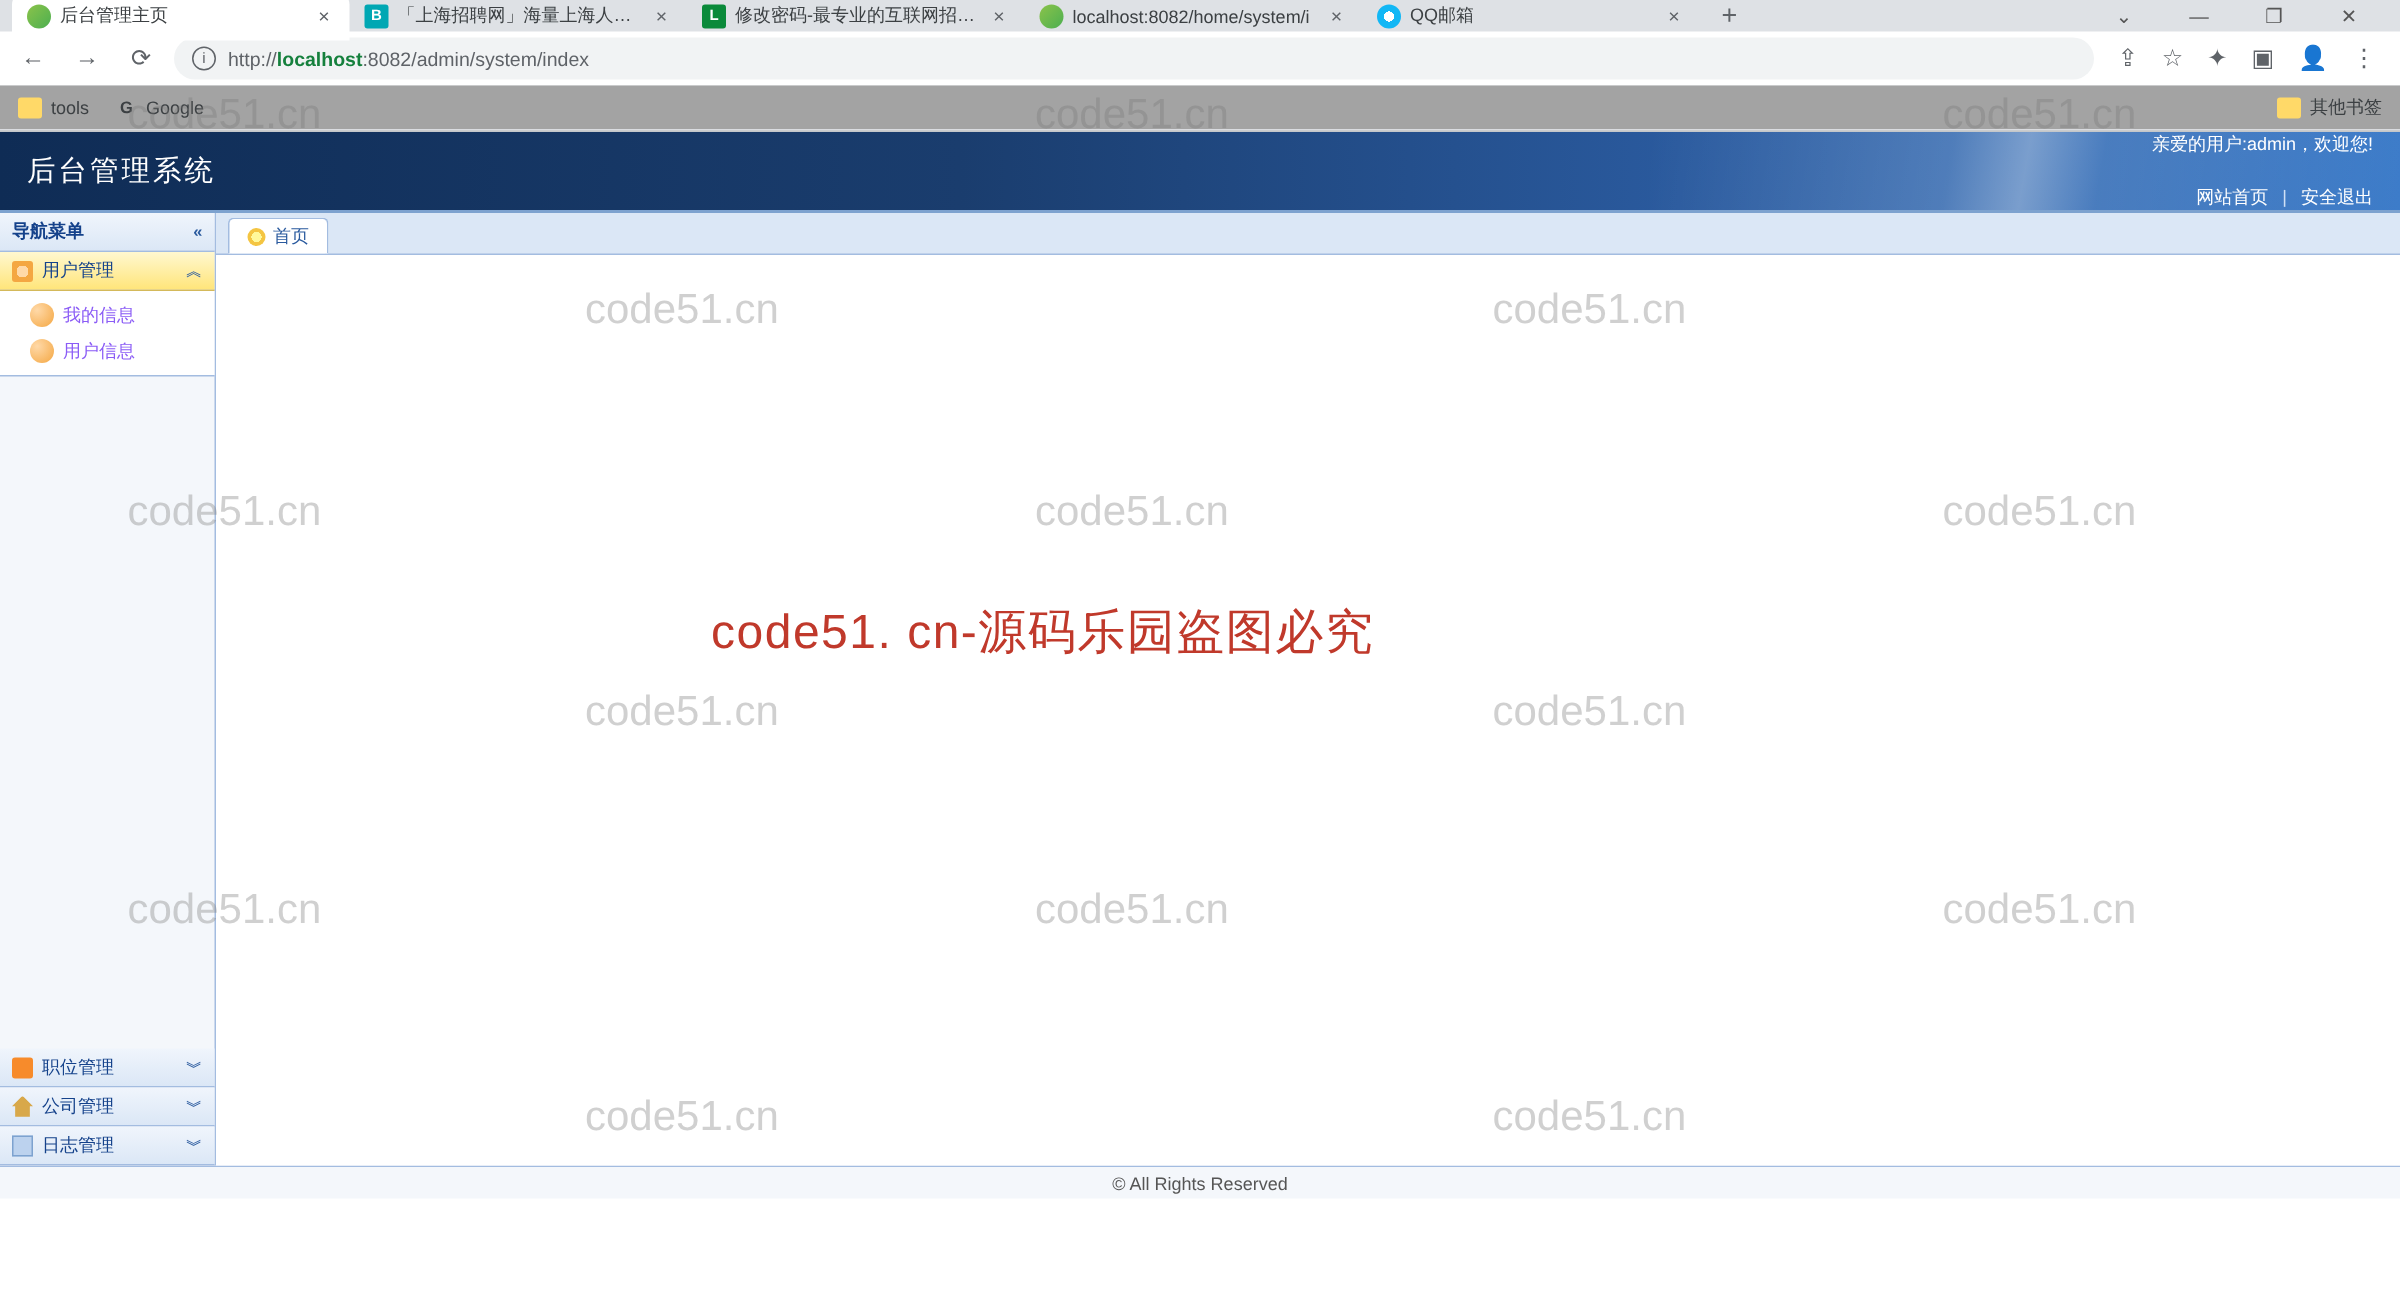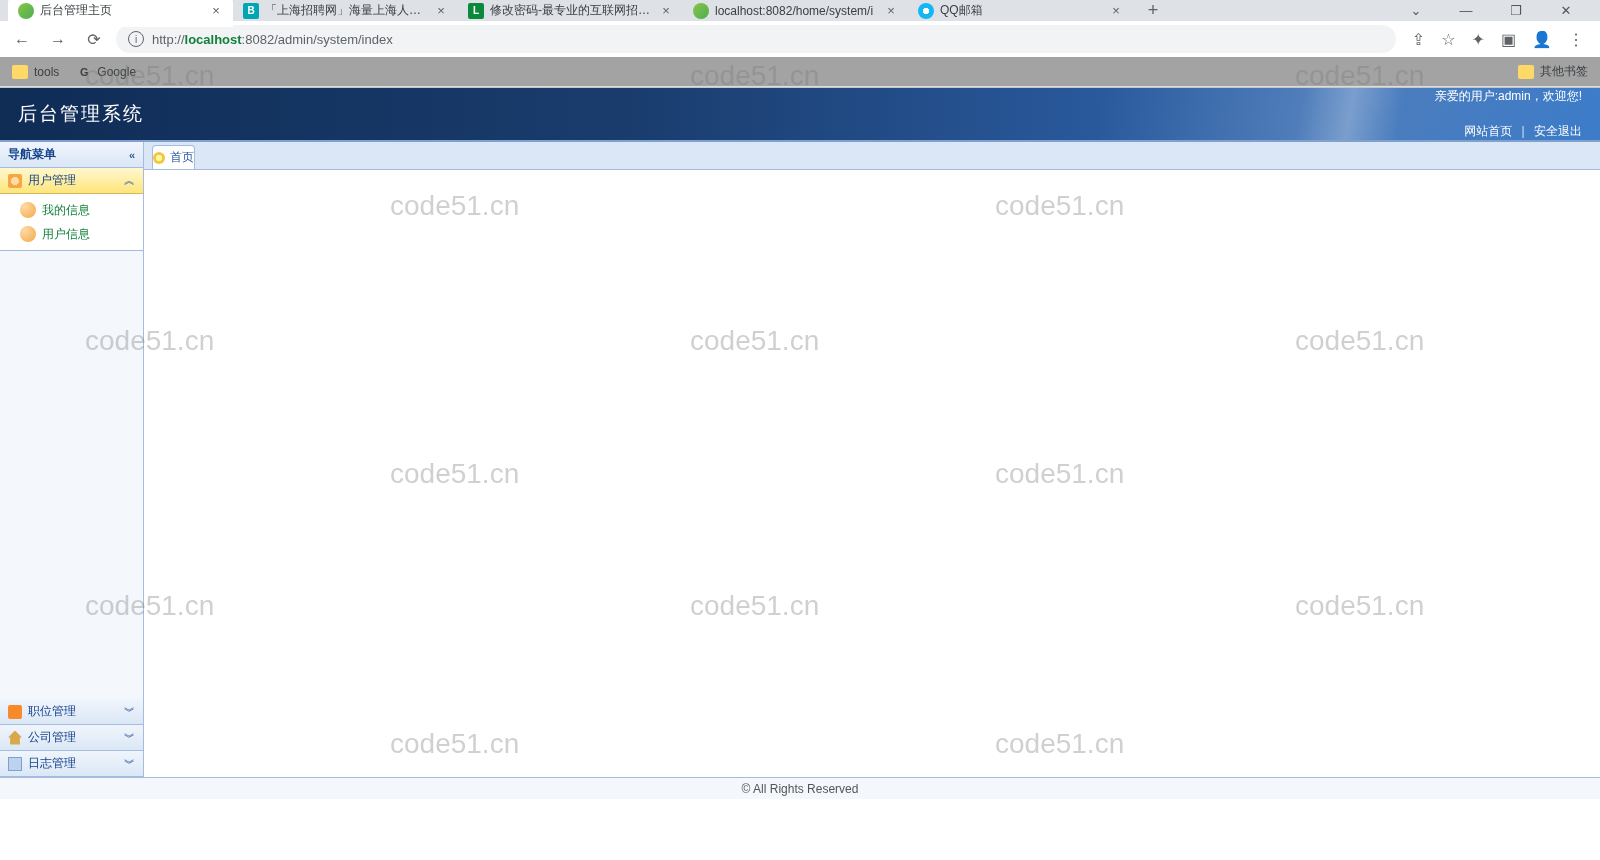--- a/index.html
+++ b/index.html
@@ -40,31 +40,31 @@
 .app-user .row2 a{color:#fff;text-decoration:none}
 .app-user .row2 .sep{margin:0 6px;color:#cfe0f5}
 .app-body{flex:1;display:flex;background:#fff;border-top:2px solid #7da2cf}
 .sidebar{width:144px;display:flex;flex-direction:column;background:#f4f7fb;border-right:1px solid #a3bce0}
 .accordion{border-bottom:1px solid #a3bce0}
 .acc-head{display:flex;align-items:center;height:26px;padding:0 8px;font-size:12px;background:linear-gradient(#f0f5fc,#dbe7f6);border-bottom:1px solid #a3bce0;color:#15428b;cursor:pointer}
 .acc-head .chev{margin-left:auto;color:#2a5a9e;font-size:11px}
 .acc-head.nav-title{font-weight:bold;color:#15428b}
 .acc-head.expanded{background:linear-gradient(#fff8d0,#ffe57a);border-bottom:1px solid #d4b95a}
 .acc-body{background:#fff;padding:4px 0}
-.tree-item{display:flex;align-items:center;height:24px;padding:0 8px 0 20px;font-size:12px;color:#15803d;gap:6px;cursor:pointer}
+.tree-item{display:flex;align-items:center;height:24px;padding:0 8px 0 20px;font-size:12px;color:#8b5cf6;gap:6px;cursor:pointer}
 .ti-icon{width:16px;height:16px;background:radial-gradient(circle at 30% 30%,#ffd9a8,#f4a742);border-radius:50%}
 .sidebar-bottom{margin-top:auto}
 .acc-icon{width:14px;height:14px;margin-right:6px;display:inline-block}
 .ic-user{background:radial-gradient(circle,#ffd9a8 40%,#f4a742 40%);border-radius:2px}
 .ic-rss{background:#f78b2b;border-radius:2px}
 .ic-home{background:#d8a84a;clip-path:polygon(50% 0,100% 50%,85% 50%,85% 100%,15% 100%,15% 50%,0 50%)}
 .ic-log{background:#bcd2ee;border:1px solid #7da2cf}
 .main{flex:1;display:flex;flex-direction:column;position:relative}
 .tabs{height:28px;display:flex;align-items:flex-end;padding:0 8px;background:#dbe7f6;border-bottom:1px solid #a3bce0}
-.mtab{display:flex;align-items:center;height:24px;padding:0 0;background:#fff;border:1px solid #a3bce0;border-bottom:none;border-radius:4px 4px 0 0;font-size:12px;color:#2a5a9e;gap:5px}
+.mtab{display:flex;align-items:center;height:24px;padding:0 12px;background:#fff;border:1px solid #a3bce0;border-bottom:none;border-radius:4px 4px 0 0;font-size:12px;color:#2a5a9e;gap:5px}
 .mtab-icon{width:12px;height:12px;background:radial-gradient(circle,#fff89a 40%,#f4c542 40%);border-radius:50%}
 .content{flex:1;background:#fff;position:relative;padding:20px}
 .welcome{position:absolute;left:20px;top:185px;font-size:22px;color:#c0392b}
 .big-wm{position:absolute;left:330px;top:230px;font-size:32px;color:#c0392b;letter-spacing:1px}
 .footer{height:22px;border-top:1px solid #a3bce0;display:flex;align-items:center;justify-content:center;font-size:12px;color:#555;background:#f4f7fb}
 .wm{position:absolute;color:rgba(120,120,120,.35);font-size:28px;pointer-events:none;user-select:none}
 </style>
 </head>
 <body>
 
@@ -192,20 +192,21 @@
     </div>
 
     <div class="main">
       <div class="tabs">
         <div class="mtab">
           <span class="mtab-icon"></span>
           <span>首页</span>
         </div>
       </div>
       <div class="content">
+        <div class="big-wm">code51. cn-源码乐园盗图必究</div>
       </div>
     </div>
   </div>
 
   <div class="footer">
     <span>© All Rights Reserved</span>
   </div>
 </div>
 
 <div class="wm" style="left:85px;top:60px">code51.cn</div>

